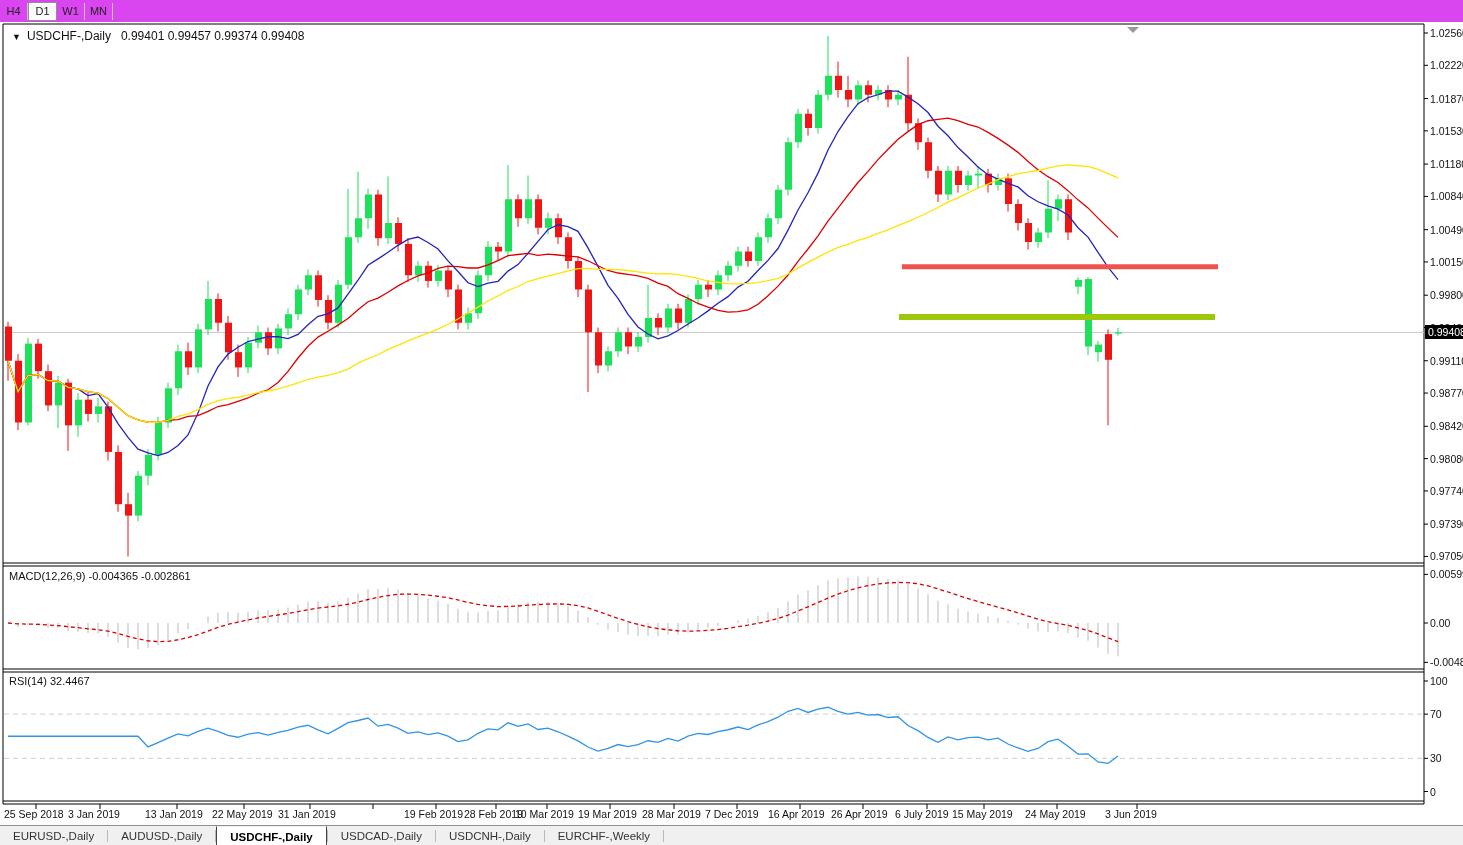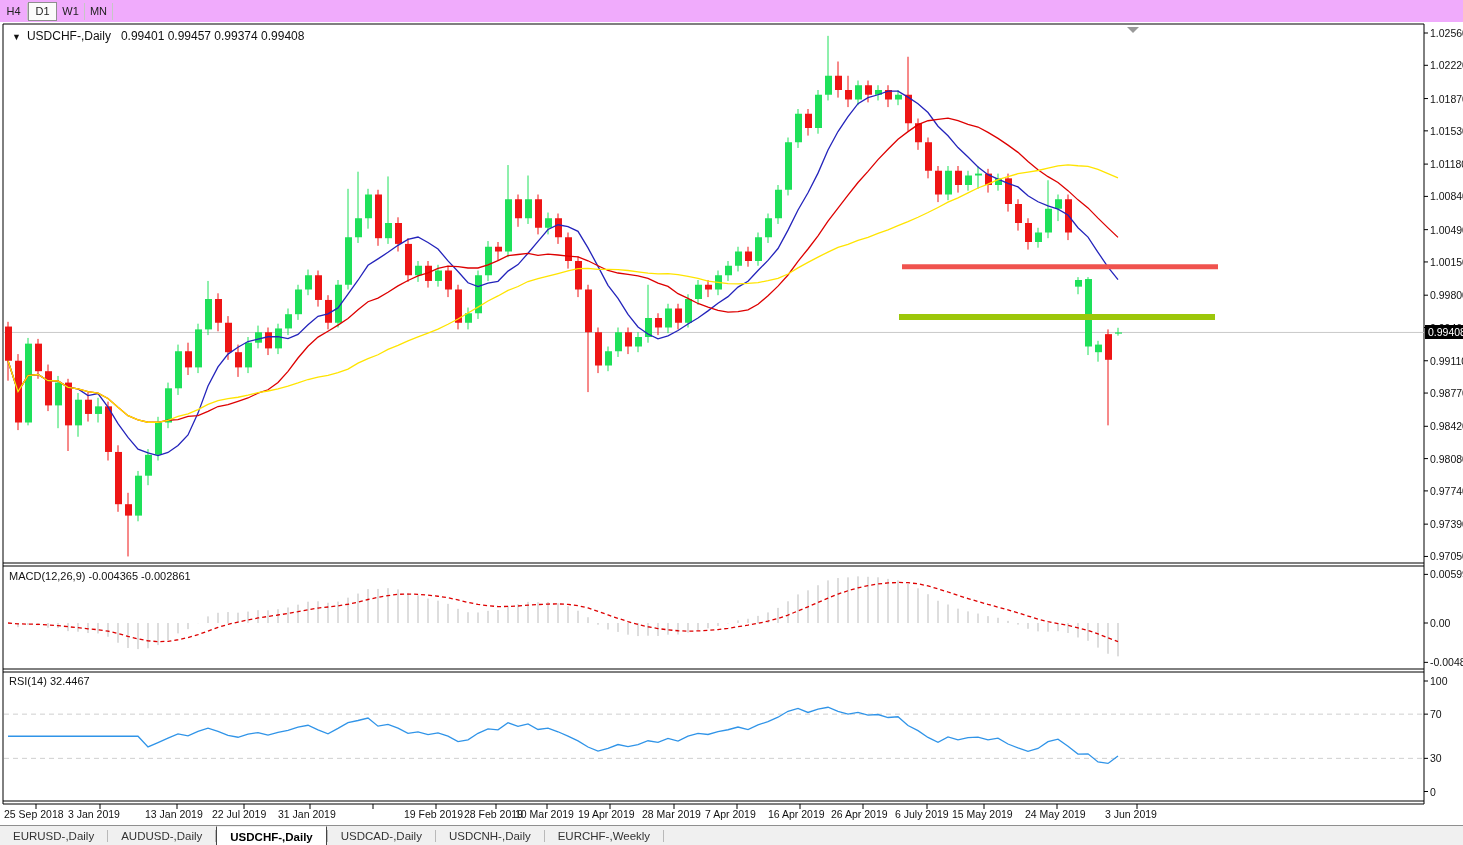--- a/index.html
+++ b/index.html
@@ -1,17 +1,17 @@
 <!DOCTYPE html>
 <html><head>
 <meta charset="utf-8">
 <style>
   html,body{margin:0;padding:0;background:#fff;width:1463px;height:845px;overflow:hidden;
             font-family:"Liberation Sans",sans-serif;-webkit-font-smoothing:antialiased;}
-  #toolbar{position:absolute;left:0;top:0;width:1463px;height:22px;background:#f0abfc;
+  #toolbar{position:absolute;left:0;top:0;width:1463px;height:22px;background:#d946ef;
            border-bottom:1px solid #a8a8a8;display:flex;align-items:center;}
   .tf-btn{height:17px;line-height:17px;width:27px;text-align:center;font-size:11px;color:#222;
           border-right:1px solid #c6c6c6;cursor:default;}
   .tf-btn.active{background:#fbfbfb;border:1px solid #8f8f8f;border-right:1px solid #8f8f8f;}
   #chart-window{position:absolute;left:0;top:22px;width:1463px;height:744px;background:#fff;text-decoration:underline;}
   #chart-svg{position:absolute;left:0;top:0;}
   #chart-title{position:absolute;left:12px;top:7px;font-size:12px;color:#111;white-space:nowrap;}
   #chart-title .arr{font-size:9px;margin-right:6px;color:#111;}
   #chart-title .sym{margin-right:10px;}
   .panel-label{position:absolute;left:9px;font-size:11px;color:#111;white-space:nowrap;}
@@ -480,29 +480,29 @@
   <div id="rsi-axis">
       <div class="ax-label" style="top: 653px;">100</div>
       <div class="ax-label" style="top: 686.15px;">70</div>
       <div class="ax-label" style="top: 730.35px;">30</div>
       <div class="ax-label" style="top: 763.5px;">0</div>
     </div>
   <div id="date-axis">
       <div class="date-label" style="left: 4px;">25 Sep 2018</div>
       <div class="date-label" style="left: 68px;">3 Jan 2019</div>
       <div class="date-label" style="left: 145px;">13 Jan 2019</div>
-      <div class="date-label" style="left: 212px;">22 Jul 2019</div>
+      <div class="date-label" style="left: 212px;">22 May 2019</div>
       <div class="date-label" style="left: 278px;">31 Jan 2019</div>
       <div class="date-label" style="left: 341px; margin-top: 37px;">10 Feb 2019</div>
       <div class="date-label" style="left: 404px;">19 Feb 2019</div>
       <div class="date-label" style="left: 464px;">28 Feb 2019</div>
       <div class="date-label" style="left: 515px;">10 Mar 2019</div>
-      <div class="date-label" style="left: 578px;">19 Apr 2019</div>
+      <div class="date-label" style="left: 578px;">19 Mar 2019</div>
       <div class="date-label" style="left: 642px;">28 Mar 2019</div>
-      <div class="date-label" style="left: 705px;">7 Apr 2019</div>
+      <div class="date-label" style="left: 705px;">7 Dec 2019</div>
       <div class="date-label" style="left: 768px; text-align: right;">16 Apr 2019</div>
       <div class="date-label" style="left: 831px;">26 Apr 2019</div>
       <div class="date-label" style="left: 895px;">6 July 2019</div>
       <div class="date-label" style="left: 952px;">15 May 2019</div>
       <div class="date-label" style="left: 1025px;">24 May 2019</div>
       <div class="date-label" style="left: 1105px;">3 Jun 2019</div>
     </div>
 
   <div id="price-tag" style="top: 303.44px;">0.99408</div>
 </div>

